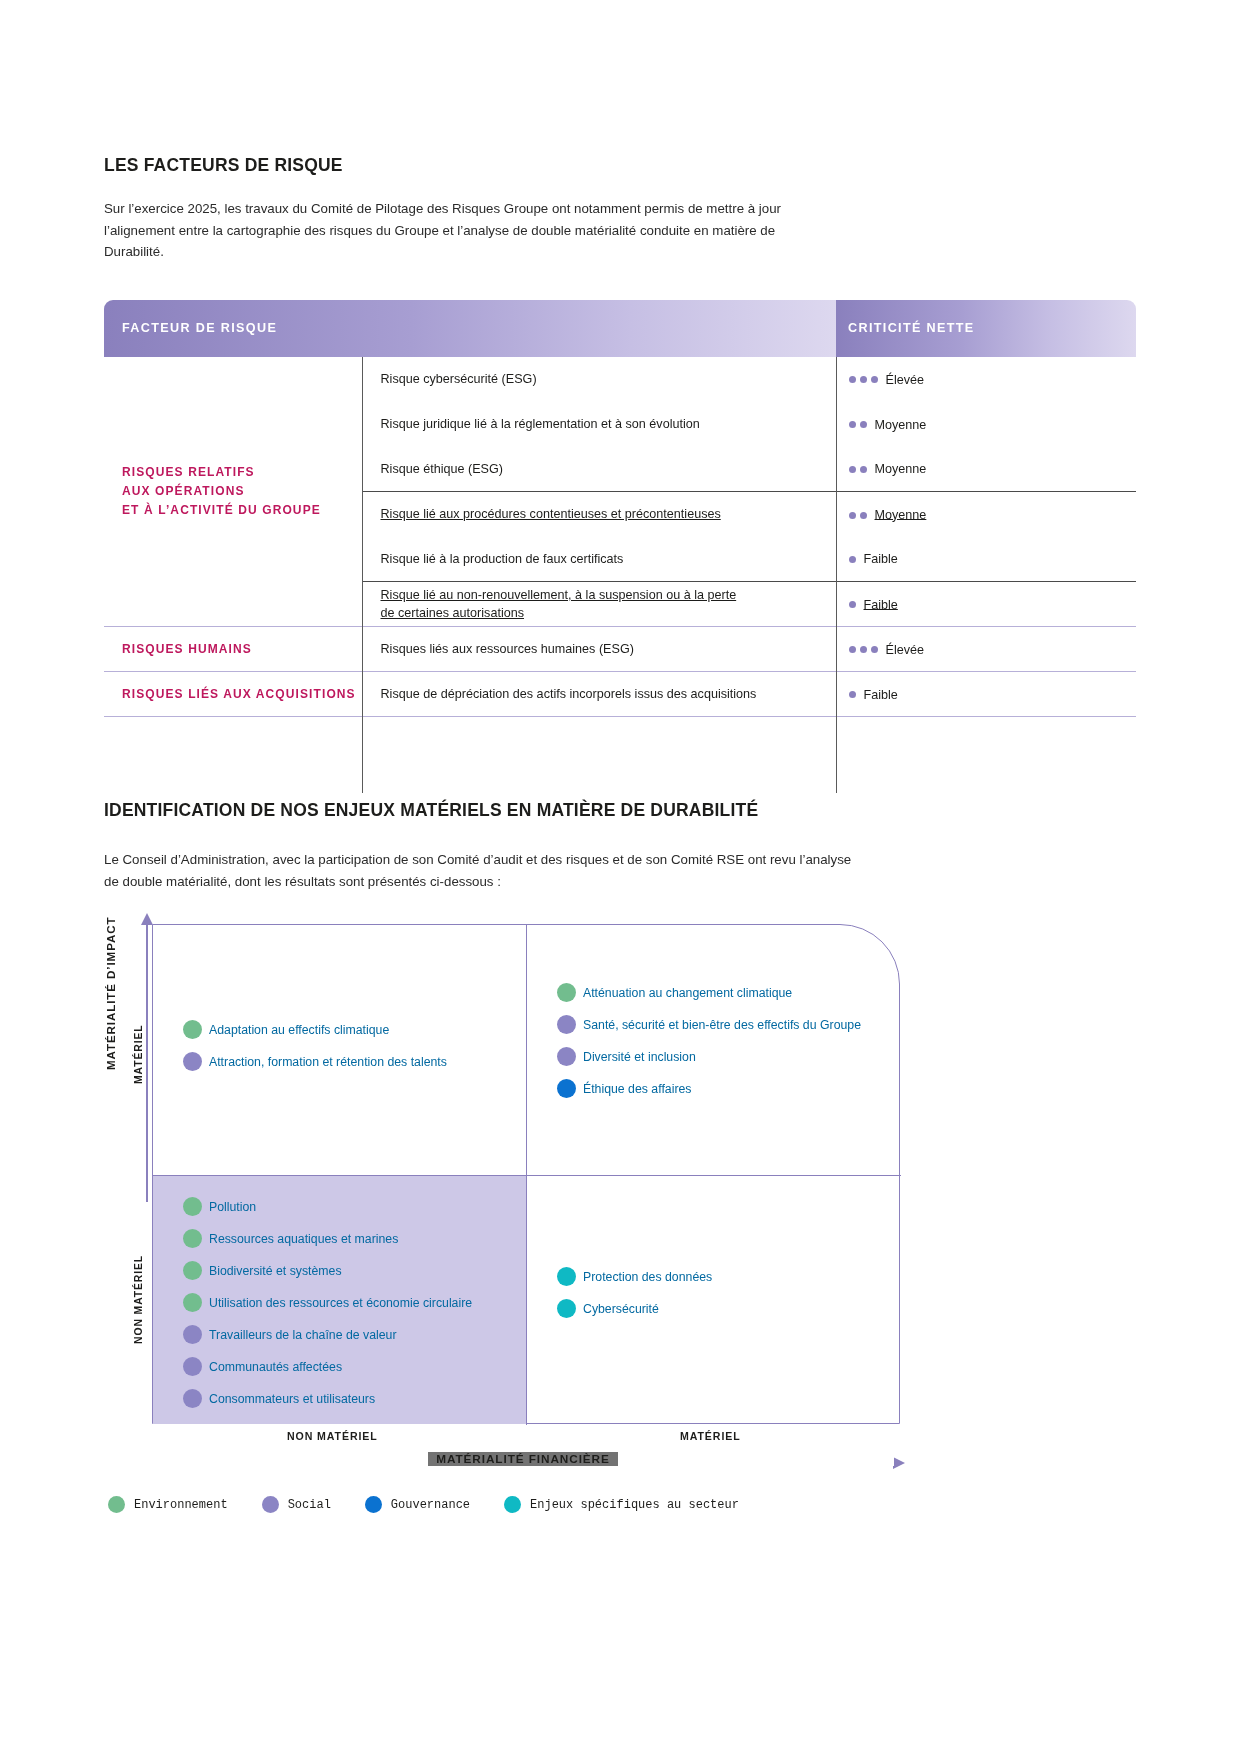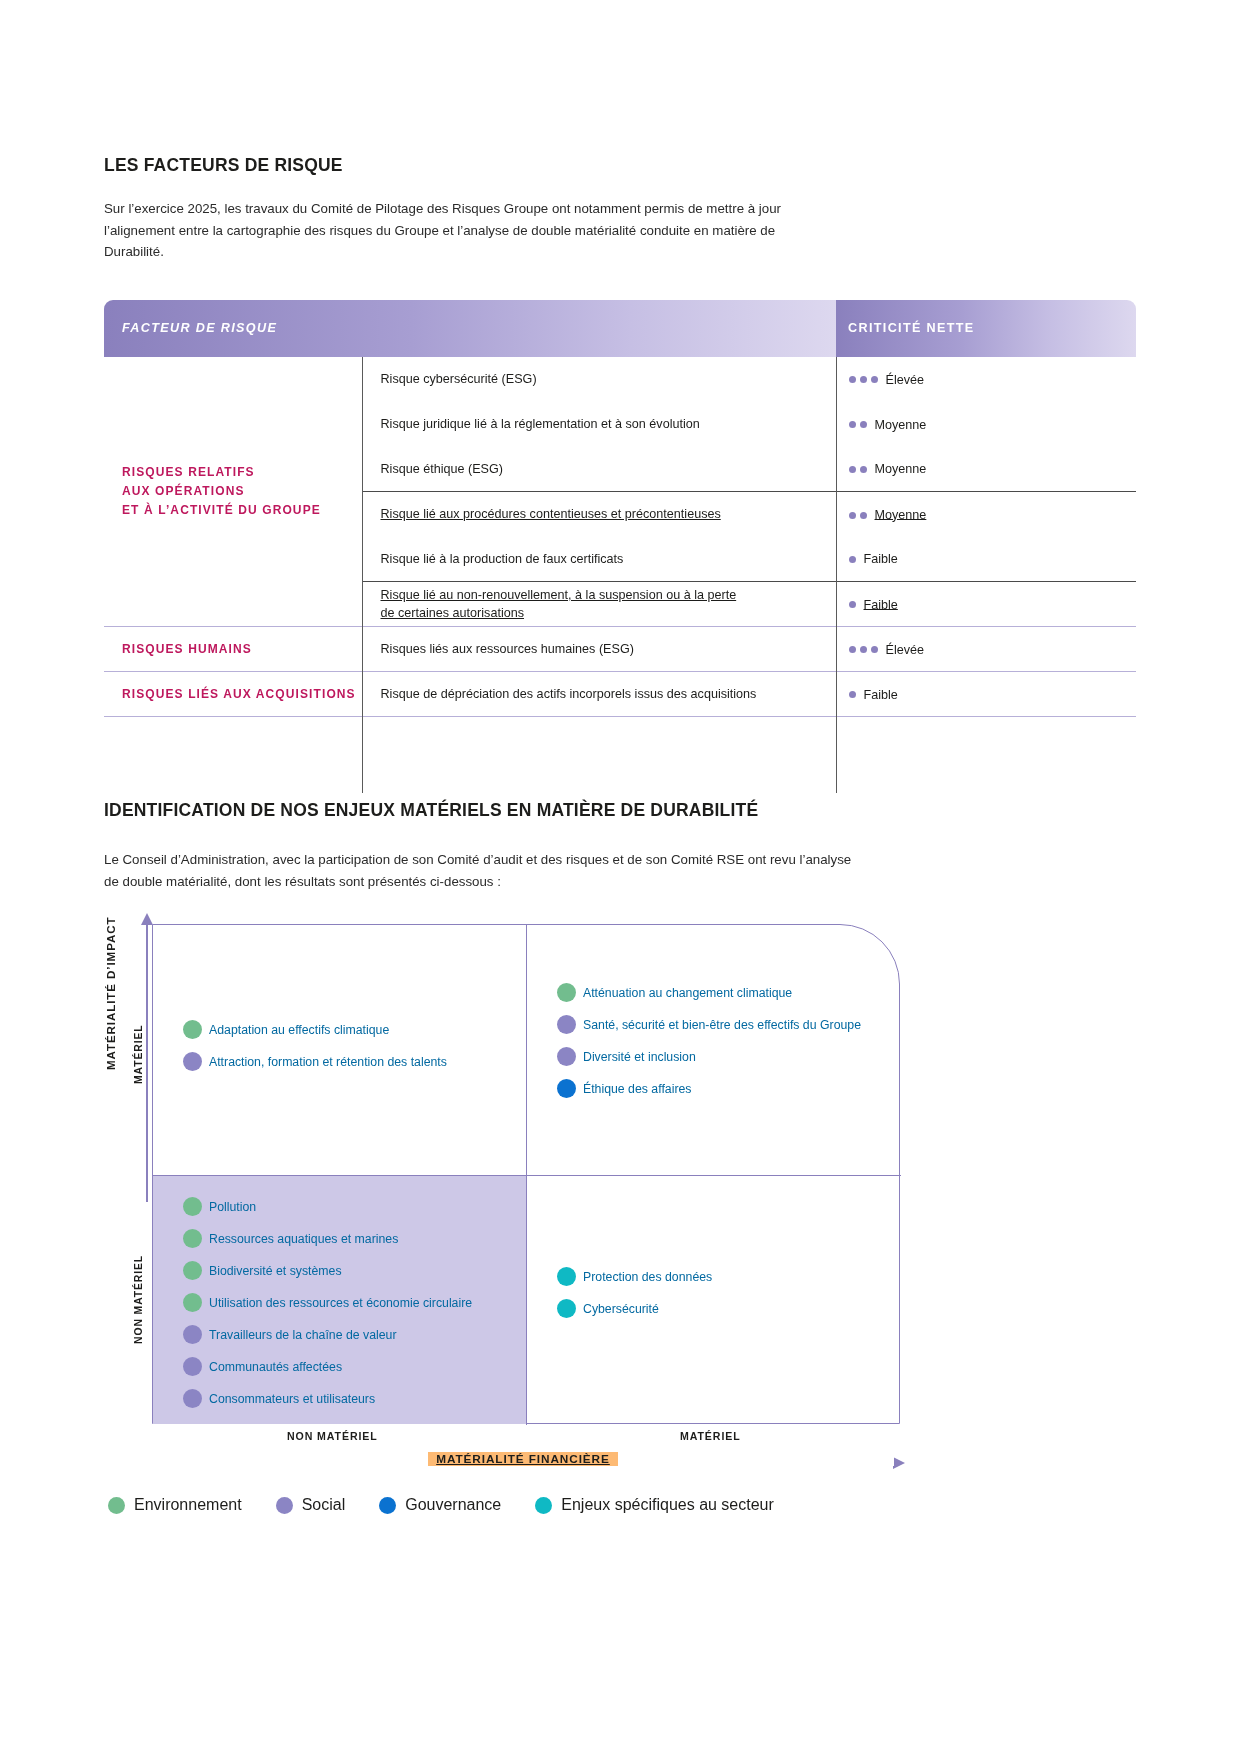--- a/index.html
+++ b/index.html
@@ -50,21 +50,21 @@
     height: 57px;
     background: linear-gradient(90deg,#8a80bd 0%, #a79ed2 42%, #c6bfe4 72%, #ddd8ef 100%);
     color: #ffffff;
     font-size: 12.6px;
     font-weight: bold;
     letter-spacing: 1.35px;
     text-align: left;
     vertical-align: middle;
     padding: 0 0 0 18px;
   }
-  .risk-table thead th.th-first { border-top-left-radius: 9px; font-style: italic; }
+  .risk-table thead th.th-first { border-top-left-radius: 9px; }
   .risk-table thead th.th-last  { border-top-right-radius: 9px; padding-left: 12px; }
 
   .col-cat  { width: 258px; }
   .col-desc { width: 474px; }
   .col-crit { width: 300px; }
 
   .risk-table td {
     font-size: 12.6px;
     color: #1d1d1b;
     vertical-align: middle;
@@ -246,21 +246,21 @@
     left: 48px;
     top: 528px;
     width: 742px;
     text-align: center;
     font-size: 11.8px;
     font-weight: bold;
     letter-spacing: 0.9px;
     background: #ffffff;
     padding: 0 8px;
   }
-  .x-axis-title span { background: #fdba74; padding: 0 8px; text-decoration: underline; }
+  .x-axis-title span { background: #737373; padding: 0 8px; }
 
   
   .legend {
     position: absolute;
     left: 4px;
     top: 572px;
     display: flex;
     align-items: center;
     gap: 0px;
   }
@@ -268,21 +268,21 @@
     display: flex;
     align-items: center;
     margin-right: 34px;
     white-space: nowrap;
   }
   .legend-dot {
     width: 17px; height: 17px;
     border-radius: 50%;
     margin-right: 9px;
   }
-  .legend-label { font-size: 16px; }
+  .legend-label { font-size: 12px; font-family: Liberation Mono, monospace; }
 </style>
 </head>
 <body>
 
 <div class="page">
 
   <section id="risk-section">
     <h2 class="section-title">LES FACTEURS DE RISQUE</h2>
     <p class="intro">Sur l’exercice 2025, les travaux du Comité de Pilotage des Risques Groupe ont notamment permis de mettre à jour l’alignement entre la cartographie des risques du Groupe et l’analyse de double matérialité conduite en matière de Durabilité.</p>
 

